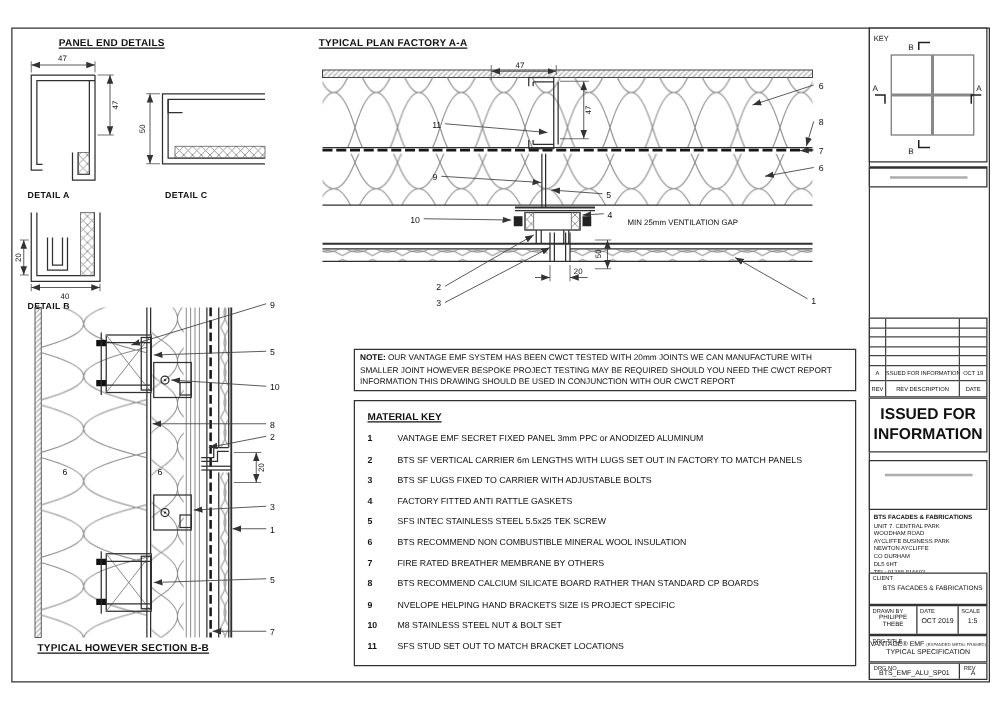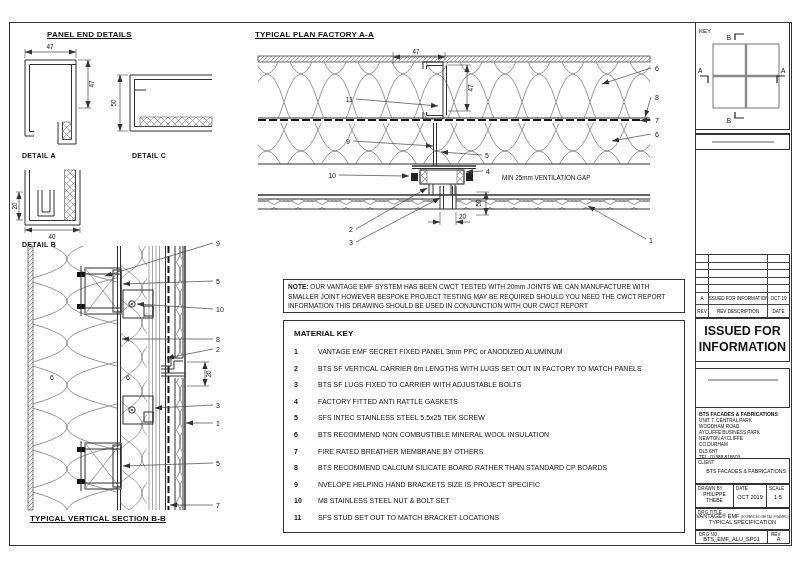--- a/index.html
+++ b/index.html
@@ -2,21 +2,21 @@
 <html><head>
 <meta charset="utf-8">
 <style>
   html,body{margin:0;padding:0;background:#fff;}
   body{width:800px;height:566px;position:relative;font-family:"Liberation Sans",sans-serif;color:#111;overflow:hidden;}
   .abs{position:absolute;}
   .sheet{position:absolute;left:9px;top:22px;width:781px;height:522px;border:1.3px solid #333;background:#fff;}
   .h{position:absolute;font-size:8px;font-weight:bold;text-decoration:underline;letter-spacing:.2px;white-space:nowrap;}
   .box{position:absolute;border:1px solid #333;background:#fff;box-sizing:border-box;}
   .notebox{font-size:6.6px;line-height:1.45;padding:2px 4px;}
-  .mk-title{font-size:8px;font-weight:bold;margin:8px 0 10px 10px;}
+  .mk-title{font-size:8px;font-weight:bold;text-decoration:underline;margin:8px 0 10px 10px;}
   .mkrow{display:flex;font-size:7px;margin:0 0 9.6px 10px;}
   .mknum{width:24px;font-weight:bold;flex:none;}
   .mktxt{flex:1;}
   .col-line{position:absolute;border-left:1px solid #333;}
   .revgrid{position:absolute;border:1px solid #333;box-sizing:border-box;display:grid;grid-template-columns:13px 1fr 21px;background:#fff;}
   .rc{border-bottom:1px solid #444;border-right:1px solid #444;font-size:4.6px;display:flex;align-items:center;justify-content:center;overflow:hidden;white-space:nowrap;}
   .rc.last{border-right:none;}
   .rc.hr{border-bottom:none;}
   .status{display:flex;align-items:center;justify-content:center;text-align:center;font-weight:bold;font-size:12.5px;line-height:1.25;}
   .smudge{position:absolute;height:1.6px;background:#adadad;}
@@ -68,21 +68,21 @@
       <path d="M1.5,0 Q10,12 1.5,24 M8.5,0 Q0,12 8.5,24" stroke="#666" stroke-width="0.7" fill="none"></path>
     </pattern>
   </defs>
 </svg>
 
 <div class="sheet"></div>
 <div class="col-line" style="left:695px;top:22px;height:522px;"></div>
 
 <div class="h" style="left:22px;top:30px;padding-left:25px;">PANEL END DETAILS</div>
 <div class="h" style="left:255px;top:30px;">TYPICAL PLAN FACTORY A-A</div>
-<div class="h" style="left:30px;top:514px;">TYPICAL VERTICAL SECTION B-B</div>
+<div class="h" style="left:30px;top:514px;">TYPICAL HOWEVER SECTION B-B</div>
 
 <svg style="left:14px;top:40px;" width="250" height="210" viewBox="0 0 250 210">
   <g>
     <path class="s1" d="M62,20 L11,20 L11,96 L20,96"></path>
     <path class="s1" d="M62,24.5 L15.5,24.5 L15.5,91.5 L20,91.5"></path>
     <path class="s1" d="M62,20 L62,104 L44,104 L44,82"></path>
     <path class="s1" d="M57.5,24.5 L57.5,99.5 L48.5,99.5 L48.5,82"></path>
     <rect x="48.5" y="82" width="9" height="17.5" fill="url(#xx)" stroke="#555" stroke-width="0.6"></rect>
     <line class="ext" x1="11" y1="18" x2="11" y2="9"></line>
       <line class="ext" x1="62" y1="18" x2="62" y2="9"></line>

